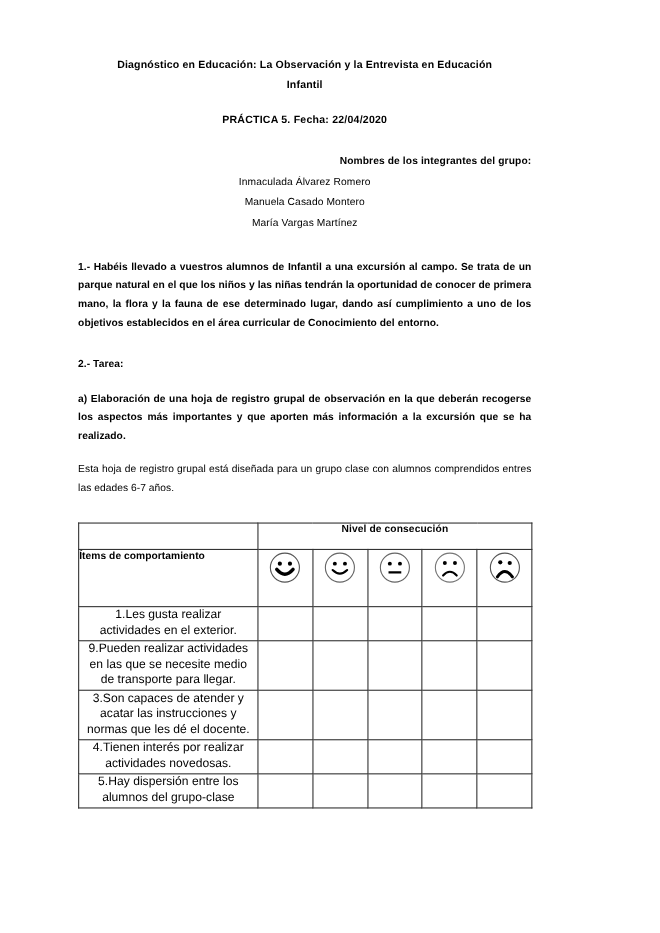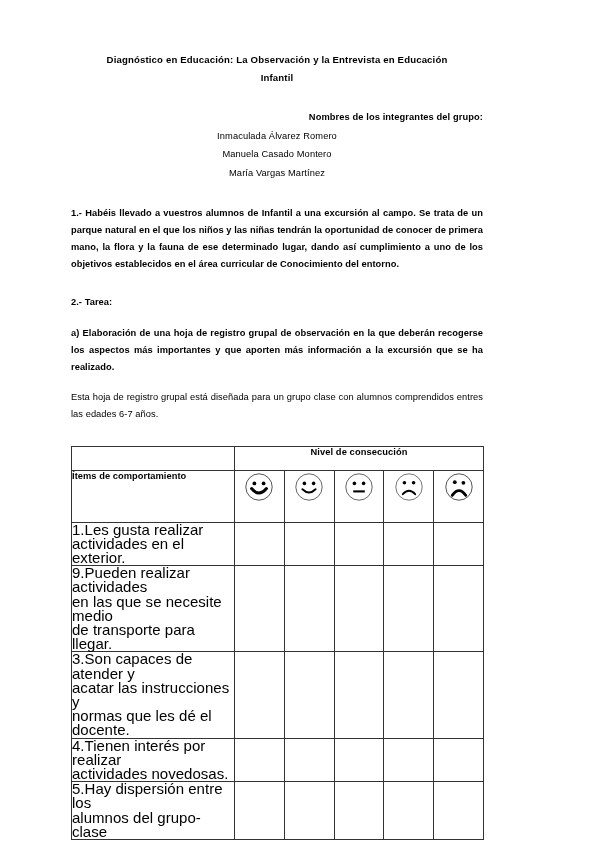--- a/index.html
+++ b/index.html
@@ -115,40 +115,42 @@
     vertical-align: top;
   }
   .th-face {
     height: 51px;
     text-align: center;
     vertical-align: middle;
   }
   .th-face svg { display: block; margin: 0 auto; }
 
   .item-cell {
-    font-size: 15px;
+    font-size: 11px;
     line-height: 14.2px;
     padding: 5px 4px 5px 5px;
     letter-spacing: 0.02px;
+    text-align: center;
   }
   .mark-cell { }
   .row-2 .item-cell { height: 30px; }
   .row-3 .item-cell { height: 44px; }
 </style>
 </head>
 <body>
 
 <div class="page">
   <div class="content">
 
     <div>
       <div class="doc-title">Diagnóstico en Educación: La Observación y la Entrevista en Educación</div>
       <div class="doc-title">Infantil</div>
     </div>
 
+    <div class="practica-line">PRÁCTICA 5. Fecha: 22/04/2020</div>
 
     <div class="group-heading">Nombres de los integrantes del grupo:</div>
     <div class="member-name">Inmaculada Álvarez Romero</div>
     <div class="member-name">Manuela Casado Montero</div>
     <div class="member-name">María Vargas Martínez</div>
 
     <p class="para bold para-q1">1.-  Habéis llevado a vuestros alumnos de Infantil a una excursión al campo. Se trata de un parque natural en el que los niños y las niñas tendrán la oportunidad de conocer de primera mano, la flora y la fauna de ese determinado lugar, dando así cumplimiento a uno de los objetivos establecidos en el área curricular de Conocimiento del entorno.</p>
 
     <p class="para bold para-tarea">2.- Tarea:</p>
 

